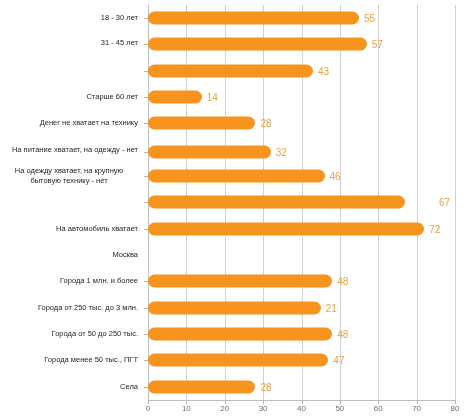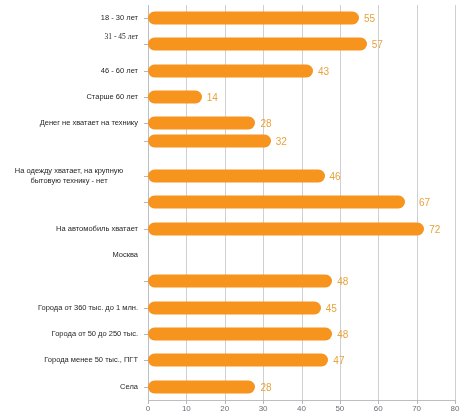--- a/index.html
+++ b/index.html
@@ -140,28 +140,29 @@
     white-space: nowrap;
   }
 </style>
 </head>
 <body>
 
 <div id="chart-root">
 
   <div class="label-col">
       <div class="label-cell" style="top: 0px; height: 26.3333px;">18 - 30 лет</div>
-      <div class="label-cell" style="top: 19px; height: 26.3333px; font-family: Liberation Serif, serif;">31 - 45 лет</div>
-      <div class="label-cell" style="top: 52.6667px; height: 26.3333px;">46 - 60 лет</div>
+      <div class="label-cell" style="top: 25px; height: 26.3333px;">31 - 45 лет</div>
       <div class="label-cell" style="top: 79px; height: 26.3333px;">Старше 60 лет</div>
       <div class="label-cell" style="top: 105.333px; height: 26.3333px;">Денег не хватает на технику</div>
+      <div class="label-cell" style="top: 131.667px; height: 26.3333px;">На питание хватает, на одежду - нет</div>
       <div class="label-cell" style="top: 158px; height: 26.3333px; text-align: center;">На одежду хватает, на крупную бытовую технику - нет</div>
       <div class="label-cell" style="top: 210.667px; height: 26.3333px;">На автомобиль хватает</div>
       <div class="label-cell" style="top: 237px; height: 26.3333px;">Москва</div>
-      <div class="label-cell" style="top: 289.667px; height: 26.3333px;">Города от 360 тыс. до 1 млн.</div>
+      <div class="label-cell" style="top: 263.333px; height: 26.3333px;">Города 1 млн. и более</div>
+      <div class="label-cell" style="top: 289.667px; height: 26.3333px;">Города от 250 тыс. до 3 млн.</div>
       <div class="label-cell" style="top: 316px; height: 26.3333px;">Города от 50 до 250 тыс.</div>
       <div class="label-cell" style="top: 342.333px; height: 26.3333px;">Города менее 50 тыс., ПГТ</div>
       <div class="label-cell" style="top: 368.667px; height: 26.3333px;">Села</div>
     </div>
 
   <div class="plot">
     <div class="gridlines">
         <div class="gridline zero" style="left: 0px;"></div>
         <div class="gridline" style="left: 38.375px;"></div>
         <div class="gridline" style="left: 76.75px;"></div>
@@ -191,49 +192,49 @@
         <div class="row" style="top: 79px; height: 26.3333px;">
           <div class="cat-tick"></div>
           <div class="bar" title="Старше 60 лет: 14" style="left: 0px; width: 53.725px; background: rgb(247, 148, 30);"></div>
           <div class="bar-value" style="left: 58.725px; color: rgb(232, 163, 61);">14</div>
         </div>
         <div class="row" style="top: 105.333px; height: 26.3333px;">
           <div class="cat-tick"></div>
           <div class="bar" title="Денег не хватает на питание: 28" style="left: 0px; width: 107.45px; background: rgb(247, 148, 30);"></div>
           <div class="bar-value" style="left: 112.45px; color: rgb(232, 163, 61);">28</div>
         </div>
-        <div class="row" style="top: 123px; height: 26.3333px;">
+        <div class="row" style="top: 134px; height: 26.3333px;">
           <div class="cat-tick"></div>
           <div class="bar" title="На питание хватает, на одежду - нет: 32" style="left: 0px; width: 122.8px; background: rgb(247, 148, 30);"></div>
           <div class="bar-value" style="left: 127.8px; color: rgb(232, 163, 61);">32</div>
         </div>
         <div class="row" style="top: 158px; height: 26.3333px;">
           <div class="cat-tick"></div>
           <div class="bar" title="На одежду хватает, на крупную бытовую технику - нет: 46" style="left: 0px; width: 176.525px; background: rgb(247, 148, 30);"></div>
           <div class="bar-value" style="left: 181.525px; color: rgb(232, 163, 61);">46</div>
         </div>
         <div class="row" style="top: 184.333px; height: 26.3333px;">
           <div class="cat-tick"></div>
           <div class="bar" title="На бытовую технику хватает, на автомобиль - нет: 67" style="left: 0px; width: 257.113px; background: rgb(247, 148, 30);"></div>
-          <div class="bar-value" style="left: 259px; color: rgb(232, 163, 61); padding-left: 12px;">67</div>
+          <div class="bar-value" style="left: 279px; color: rgb(232, 163, 61); padding-left: 12px;">67</div>
         </div>
         <div class="row" style="top: 210.667px; height: 26.3333px;">
           <div class="cat-tick"></div>
           <div class="bar" title="На автомобиль хватает: 72" style="left: 0px; width: 276.3px; background: rgb(247, 148, 30);"></div>
           <div class="bar-value" style="left: 281.3px; color: rgb(232, 163, 61);">72</div>
         </div>
         <div class="row" style="top: 263.333px; height: 26.3333px;">
           <div class="cat-tick"></div>
           <div class="bar" title="Города 1 млн. и более: 48" style="left: 0px; width: 184.2px; background: rgb(247, 148, 30);"></div>
           <div class="bar-value" style="left: 189.2px; color: rgb(232, 163, 61);">48</div>
         </div>
         <div class="row" style="top: 289.667px; height: 26.3333px;">
           <div class="cat-tick"></div>
           <div class="bar" title="Города от 250 тыс. до 1 млн.: 45" style="left: 0px; width: 172.688px; background: rgb(247, 148, 30);"></div>
-          <div class="bar-value" style="left: 177.688px; color: rgb(232, 163, 61);">45</div>
+          <div class="bar-value" style="left: 177.688px; color: rgb(232, 163, 61);">21</div>
         </div>
         <div class="row" style="top: 316px; height: 26.3333px;">
           <div class="cat-tick"></div>
           <div class="bar" title="Города от 50 до 250 тыс.: 48" style="left: 0px; width: 184.2px; background: rgb(247, 148, 30);"></div>
           <div class="bar-value" style="left: 189.2px; color: rgb(232, 163, 61);">48</div>
         </div>
         <div class="row" style="top: 342.333px; height: 26.3333px;">
           <div class="cat-tick"></div>
           <div class="bar" title="Города менее 50 тыс., ПГТ: 47" style="left: 0px; width: 180.363px; background: rgb(247, 148, 30);"></div>
           <div class="bar-value" style="left: 185.363px; color: rgb(232, 163, 61);">47</div>

